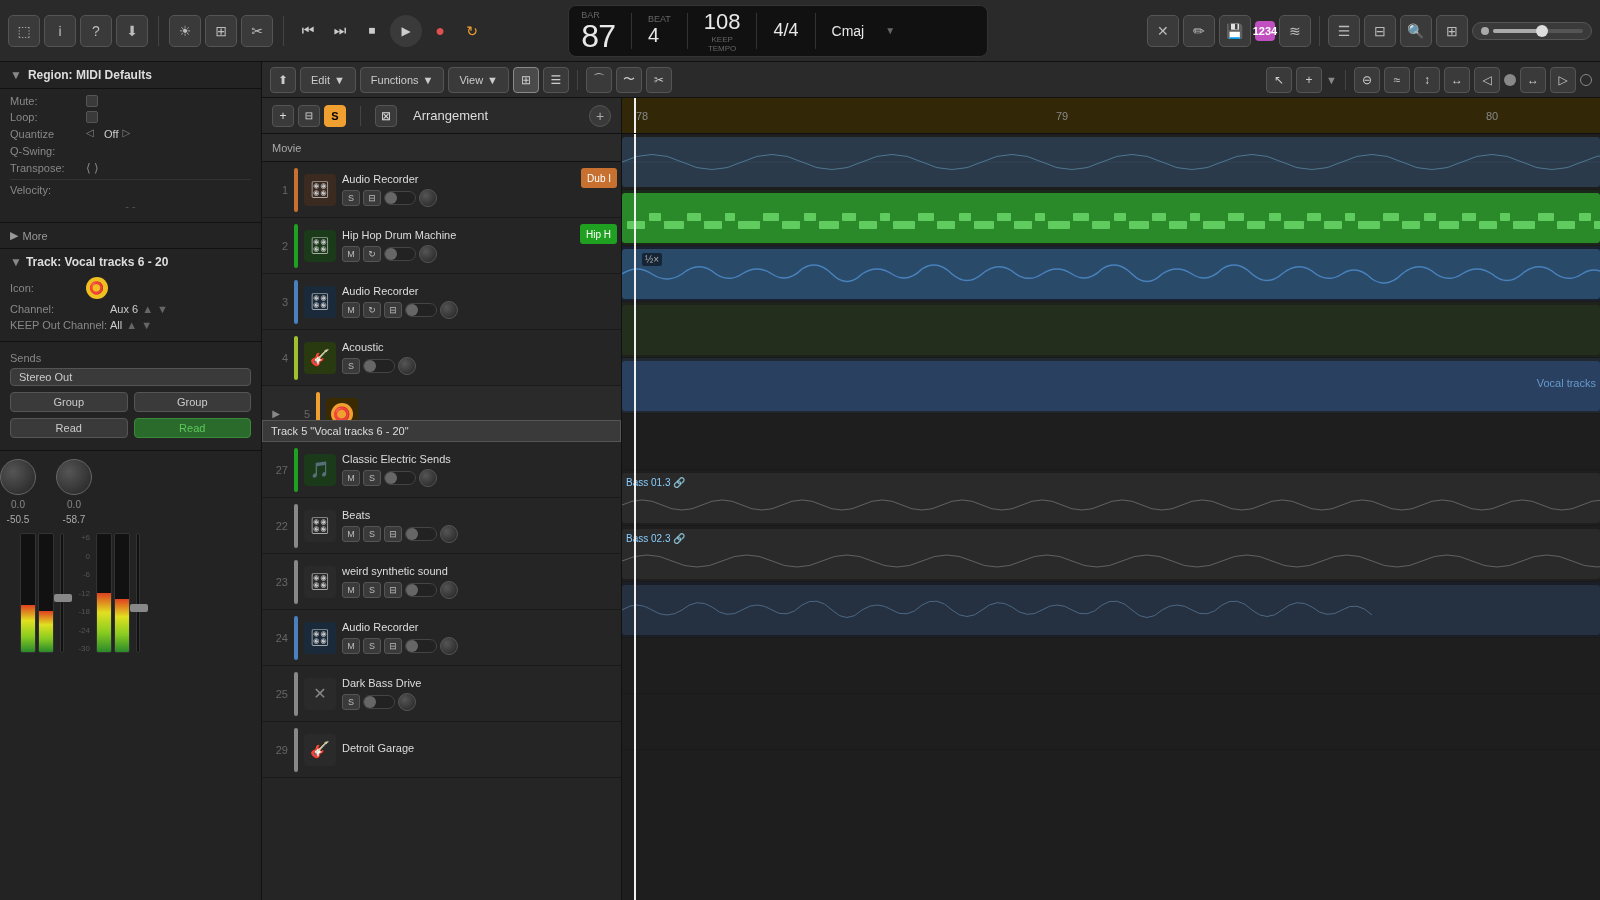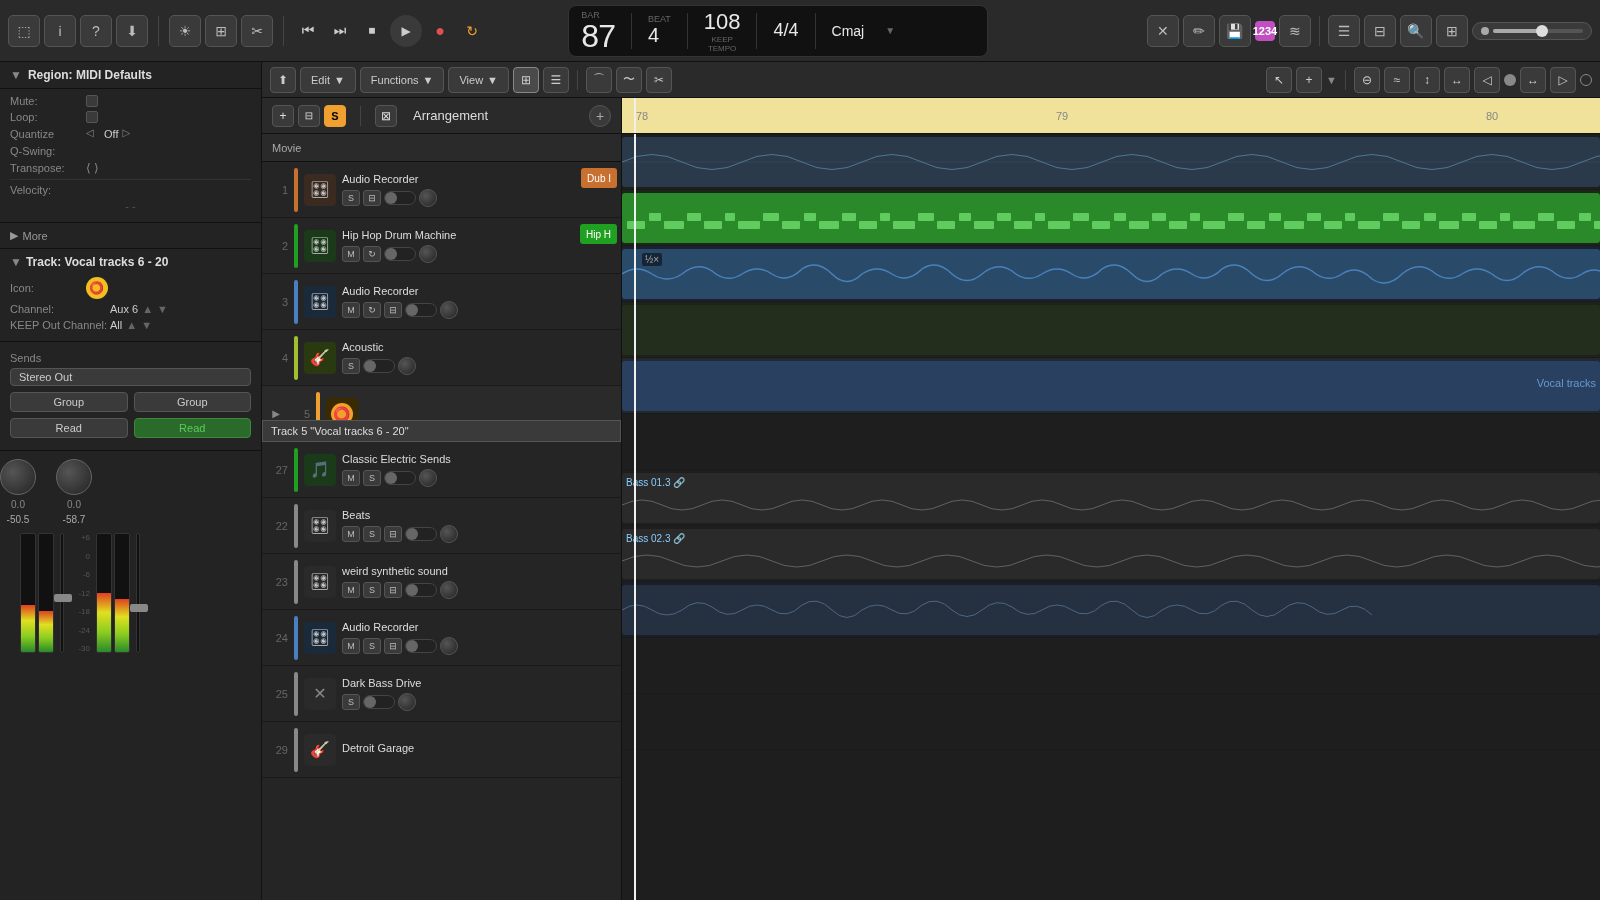--- a/index.html
+++ b/index.html
@@ -632,21 +632,21 @@
     .timeline-area {
       flex: 1;
       display: flex;
       flex-direction: column;
       overflow: hidden;
       background: #1e1e1e;
     }
 
     .timeline-ruler {
       height: 36px;
-      background: #fef9c3;
+      background: #000000;
       border-bottom: 1px solid #111;
       display: flex;
       align-items: center;
       position: relative;
       overflow: hidden;
     }
     .ruler-marker {
       position: absolute;
       height: 100%;
       display: flex;

